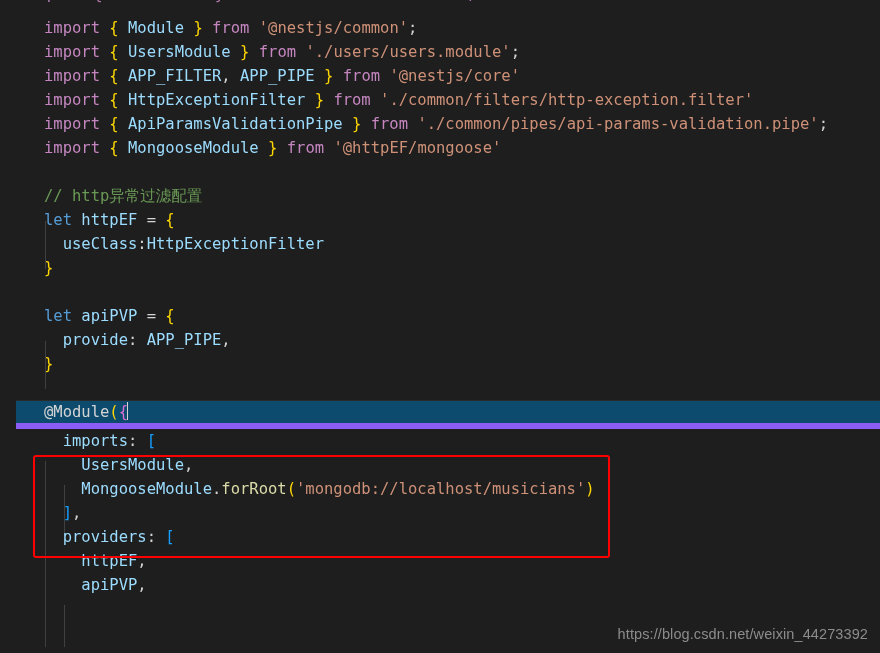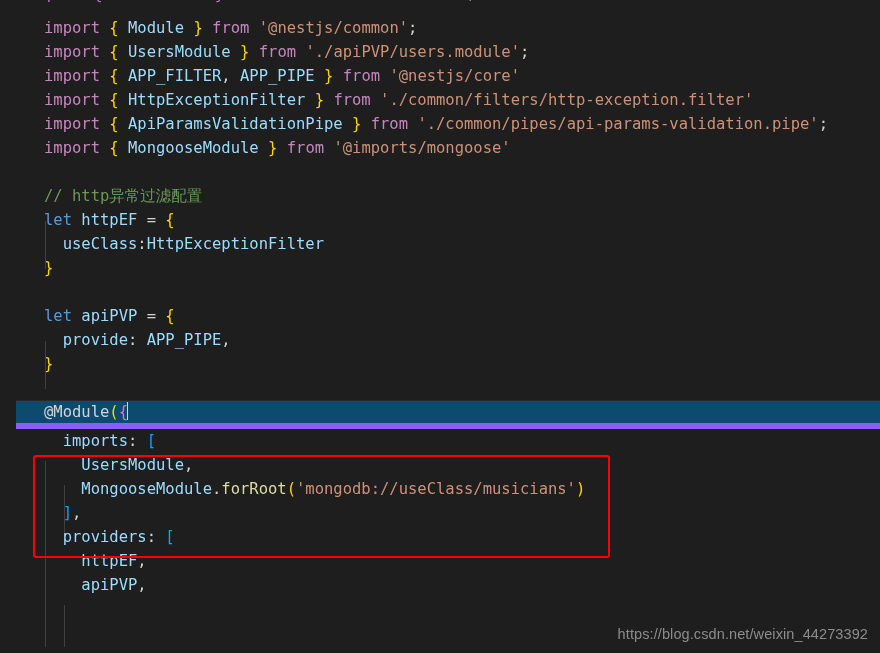--- a/index.html
+++ b/index.html
@@ -133,39 +133,39 @@
 </style>
 </head>
 <body>
 
 <div id="editor">
 
   <div id="cutline"><span class="kw" style="opacity: 0.9;">import { CatsModule } from './cats/cats.module';</span></div>
 
   <div id="code">
       <div class="line"><span class="kw">import</span><span class="punc"> </span><span class="br1">{</span><span class="punc"> </span><span class="ident">Module</span><span class="punc"> </span><span class="br1">}</span><span class="punc"> </span><span class="kw">from</span><span class="punc"> </span><span class="str">'@nestjs/common'</span><span class="punc">;</span></div>
-      <div class="line"><span class="kw">import</span><span class="punc"> </span><span class="br1">{</span><span class="punc"> </span><span class="ident">UsersModule</span><span class="punc"> </span><span class="br1">}</span><span class="punc"> </span><span class="kw">from</span><span class="punc"> </span><span class="str">'./apiPVP/users.module'</span><span class="punc">;</span></div>
+      <div class="line"><span class="kw">import</span><span class="punc"> </span><span class="br1">{</span><span class="punc"> </span><span class="ident">UsersModule</span><span class="punc"> </span><span class="br1">}</span><span class="punc"> </span><span class="kw">from</span><span class="punc"> </span><span class="str">'./users/users.module'</span><span class="punc">;</span></div>
       <div class="line"><span class="kw">import</span><span class="punc"> </span><span class="br1">{</span><span class="punc"> </span><span class="ident">APP_FILTER</span><span class="punc">, </span><span class="ident">APP_PIPE</span><span class="punc"> </span><span class="br1">}</span><span class="punc"> </span><span class="kw">from</span><span class="punc"> </span><span class="str">'@nestjs/core'</span></div>
       <div class="line"><span class="kw">import</span><span class="punc"> </span><span class="br1">{</span><span class="punc"> </span><span class="ident">HttpExceptionFilter</span><span class="punc"> </span><span class="br1">}</span><span class="punc"> </span><span class="kw">from</span><span class="punc"> </span><span class="str">'./common/filters/http-exception.filter'</span></div>
       <div class="line"><span class="kw">import</span><span class="punc"> </span><span class="br1">{</span><span class="punc"> </span><span class="ident">ApiParamsValidationPipe</span><span class="punc"> </span><span class="br1">}</span><span class="punc"> </span><span class="kw">from</span><span class="punc"> </span><span class="str">'./common/pipes/api-params-validation.pipe'</span><span class="punc">;</span></div>
-      <div class="line"><span class="kw">import</span><span class="punc"> </span><span class="br1">{</span><span class="punc"> </span><span class="ident">MongooseModule</span><span class="punc"> </span><span class="br1">}</span><span class="punc"> </span><span class="kw">from</span><span class="punc"> </span><span class="str">'@imports/mongoose'</span></div>
+      <div class="line"><span class="kw">import</span><span class="punc"> </span><span class="br1">{</span><span class="punc"> </span><span class="ident">MongooseModule</span><span class="punc"> </span><span class="br1">}</span><span class="punc"> </span><span class="kw">from</span><span class="punc"> </span><span class="str">'@httpEF/mongoose'</span></div>
       <div class="line">&nbsp;</div>
       <div class="line"><span class="cmt">// http异常过滤配置</span></div>
       <div class="line"><span class="ctrl">let</span><span class="punc"> </span><span class="ident">httpEF</span><span class="punc"> = </span><span class="br1">{</span></div>
       <div class="line"><span class="punc">  </span><span class="ident">useClass</span><span class="punc">:</span><span class="ident">HttpExceptionFilter</span></div>
       <div class="line"><span class="br1">}</span></div>
       <div class="line">&nbsp;</div>
       <div class="line"><span class="ctrl">let</span><span class="punc"> </span><span class="ident">apiPVP</span><span class="punc"> = </span><span class="br1">{</span></div>
       <div class="line"><span class="punc">  </span><span class="ident">provide</span><span class="punc">: </span><span class="ident">APP_PIPE</span><span class="punc">,</span></div>
       <div class="line"><span class="br1">}</span></div>
       <div class="line">&nbsp;</div>
       <div class="line cur"><span class="dec">@Module</span><span class="br1">(</span><span class="br2">{</span><span class="caret"></span></div>
       <div class="line"><span class="punc">  </span><span class="ident">imports</span><span class="punc">: </span><span class="br3">[</span></div>
       <div class="line"><span class="punc">    </span><span class="ident">UsersModule</span><span class="punc">,</span></div>
-      <div class="line"><span class="punc">    </span><span class="ident">MongooseModule</span><span class="punc">.</span><span class="fn">forRoot</span><span class="br1">(</span><span class="str">'mongodb://useClass/musicians'</span><span class="br1">)</span></div>
+      <div class="line"><span class="punc">    </span><span class="ident">MongooseModule</span><span class="punc">.</span><span class="fn">forRoot</span><span class="br1">(</span><span class="str">'mongodb://localhost/musicians'</span><span class="br1">)</span></div>
       <div class="line"><span class="punc">  </span><span class="br3">]</span><span class="punc">,</span></div>
       <div class="line"><span class="punc">  </span><span class="ident">providers</span><span class="punc">: </span><span class="br3">[</span></div>
       <div class="line"><span class="punc">    </span><span class="ident">httpEF</span><span class="punc">,</span></div>
       <div class="line"><span class="punc">    </span><span class="ident">apiPVP</span><span class="punc">,</span></div>
     </div>
 
   <div class="guide" style="left:45px; top:221px; height:48px;"></div>
   <div class="guide" style="left:45px; top:341px; height:48px;"></div>
   <div class="guide" style="left:45px; top:461px; height:192px;"></div>
   <div class="guide" style="left:64px; top:485px; height:48px;"></div>

